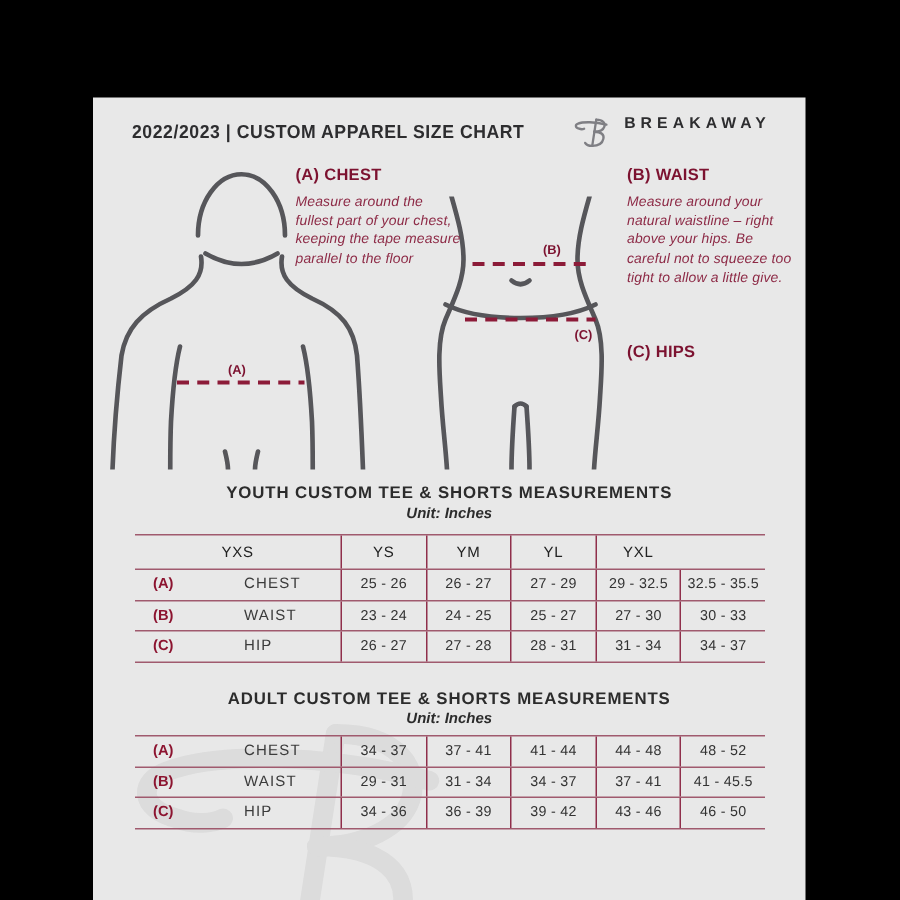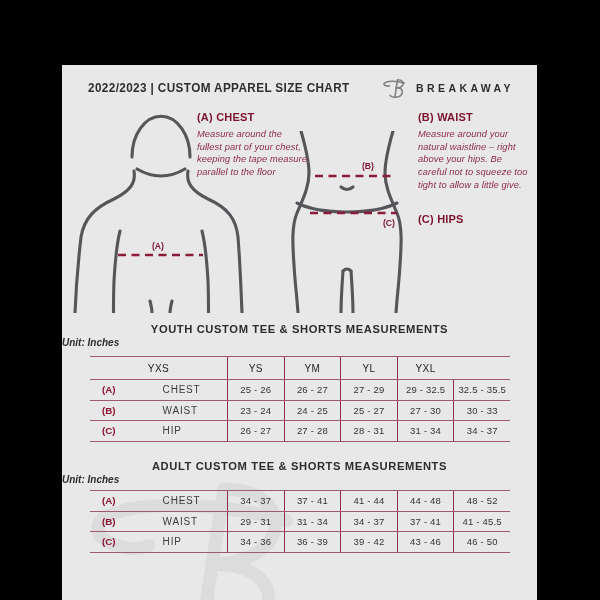--- a/index.html
+++ b/index.html
@@ -6,40 +6,40 @@
   body{width:600px;height:600px;font-family:"Liberation Sans",sans-serif;}
   .stage{position:relative;width:600px;height:600px;background:#000;overflow:hidden;margin-top:48px;}
   .doc{position:absolute;left:62px;top:17px;width:475px;height:580px;background:#e8e8e8;overflow:hidden;}
 
   
   .watermark{position:absolute;left:18px;top:388px;z-index:0;opacity:.85;}
 
   
   .doc-header{position:absolute;left:26px;top:6px;width:426px;height:34px;display:flex;justify-content:space-between;align-items:center;z-index:1;}
   .doc-title{font-size:12.5px;font-weight:bold;color:#2d2d2f;letter-spacing:.4px;transform:scaleX(.94);transform-origin:left center;white-space:nowrap;}
-  .brand{display:flex;align-items:center;gap:7px;}
+  .brand{display:flex;align-items:flex-start;gap:7px;}
   .brand-name{font-size:10.5px;font-weight:bold;color:#2d2d2f;letter-spacing:3.4px;}
 
   
   .guide{position:absolute;inset:0;z-index:1;}
   .fig-torso{position:absolute;left:8px;top:40px;}
   .fig-lower{position:absolute;left:219px;top:66px;}
   .guide-block{position:absolute;}
   .guide-label{font-size:11px;font-weight:bold;color:#7c1230;letter-spacing:.2px;margin-bottom:5px;}
   .guide-text{font-size:9.3px;font-style:italic;color:#8d2a46;line-height:1.36;letter-spacing:.1px;}
   .gb-chest{left:135px;top:46px;width:110px;}
   .gb-waist{left:356px;top:46px;width:112px;}
-  .gb-hips{left:356px;top:148px;width:118px;}
+  .gb-hips{left:356px;top:164px;width:118px;}
   .fig-stroke{fill:none;stroke:#56565a;stroke-width:3.1;stroke-linecap:round;}
   .dash-line{stroke:#8c1b38;stroke-width:2.6;stroke-dasharray:8 5.5;fill:none;}
   .marker{font-size:8.6px;font-weight:bold;fill:#7c1230;font-family:"Liberation Sans",sans-serif;}
 
   
   .section-title{position:absolute;left:0;width:475px;text-align:center;font-size:11.2px;font-weight:bold;color:#2c2c2c;letter-spacing:.6px;z-index:1;}
-  .section-unit{position:absolute;left:0;width:475px;font-size:10px;font-style:italic;font-weight:bold;color:#2c2c2c;z-index:1;}
+  .section-unit{position:absolute;left:0;width:475px;text-align:center;font-size:10px;font-style:italic;font-weight:bold;color:#2c2c2c;z-index:1;}
   #youth-title{top:258px;} #youth-unit{top:272px;}
   #adult-title{top:395px;} #adult-unit{top:409px;}
 
   
   .meas-table{position:absolute;left:28px;width:420px;border-top:1.6px solid #a05a6e;z-index:1;}
   #youth-table{top:291px;} #adult-table{top:425px;}
   .trow{display:grid;grid-template-columns:137px repeat(5,1fr);border-bottom:1.6px solid #a05a6e;align-items:stretch;}
   .trow.hdr{height:22px;} .trow.data{height:19.5px;}
   .tcell{display:flex;align-items:center;justify-content:center;}
   .tcell + .tcell{border-left:1.6px solid #8f2f4b;}

